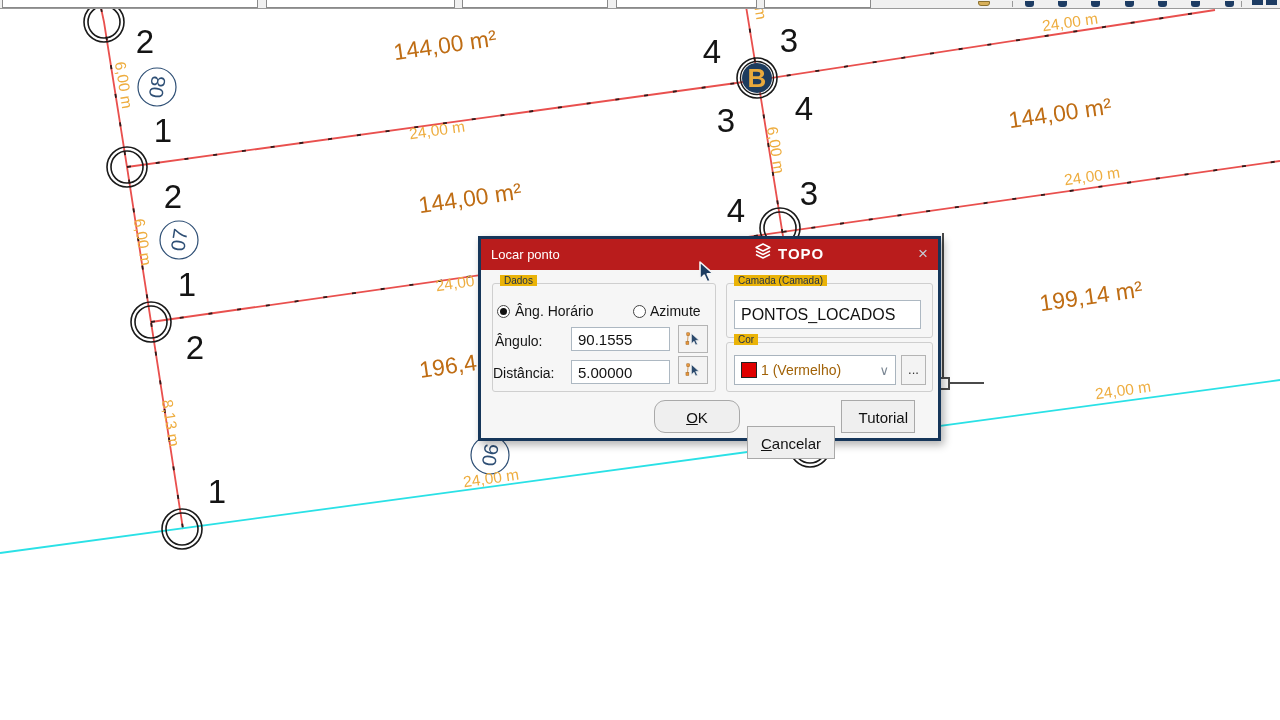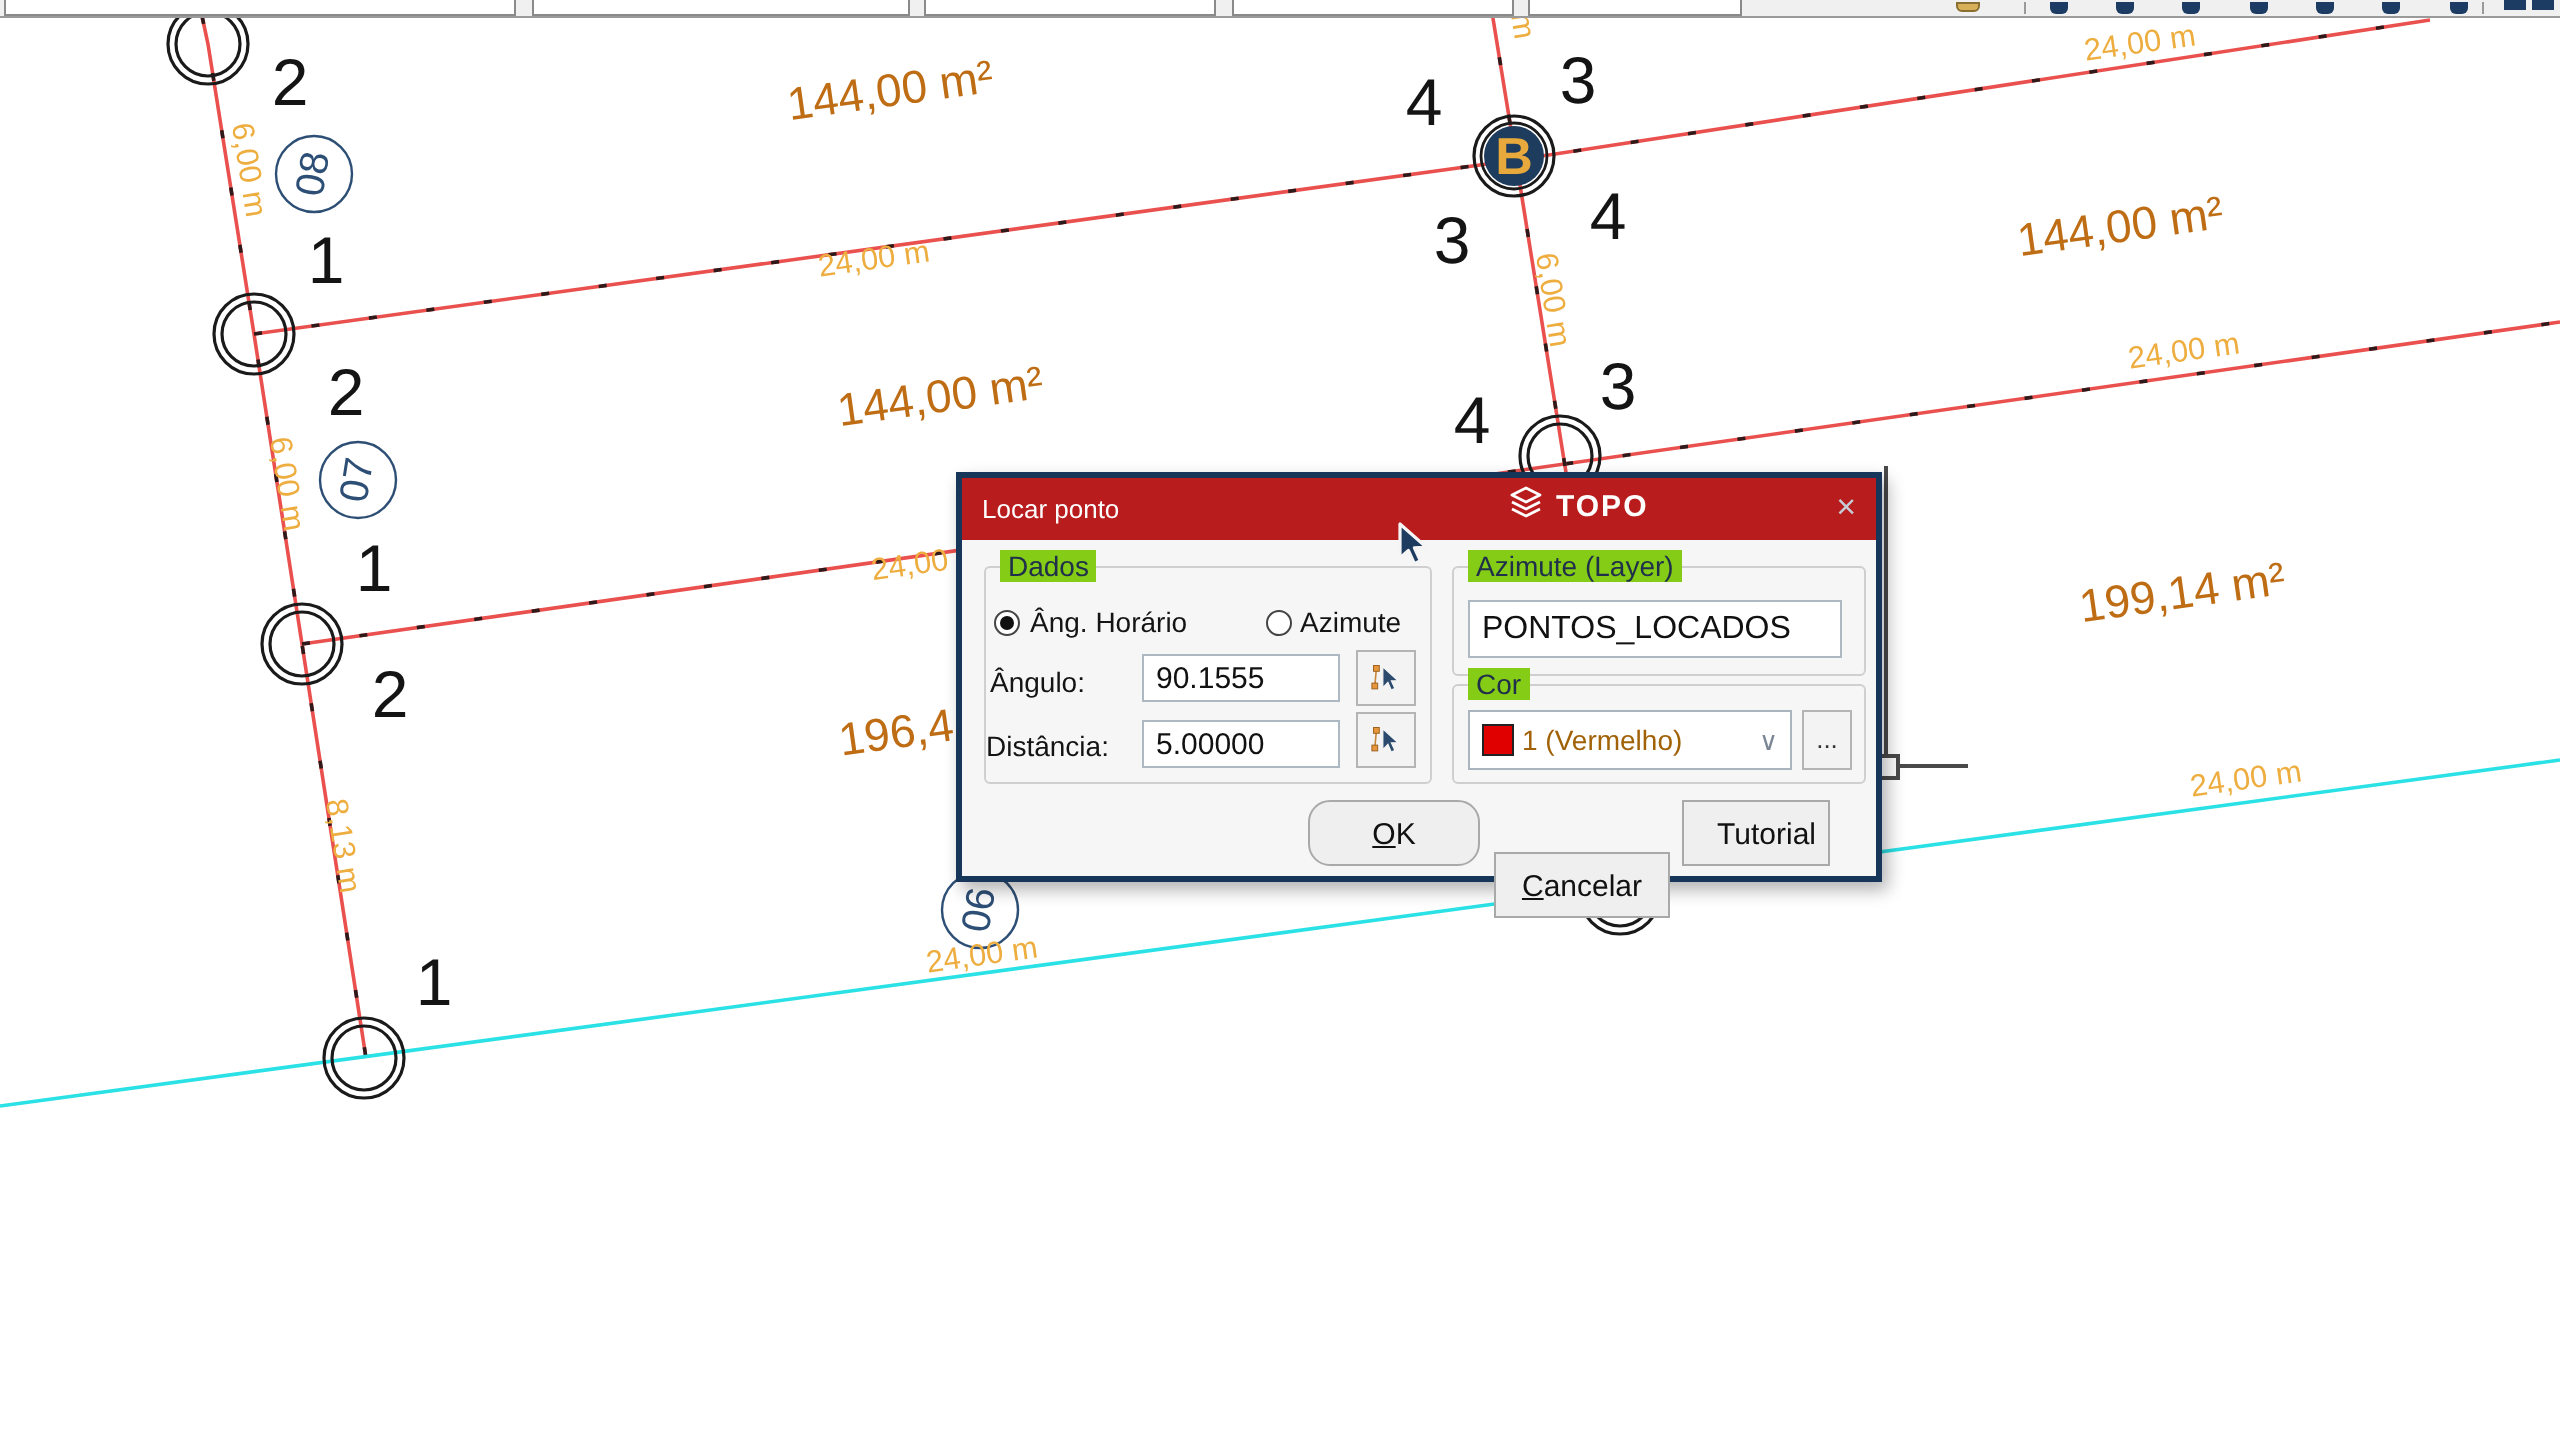--- a/index.html
+++ b/index.html
@@ -27,22 +27,22 @@
     background:#f6f6f6;border:3px solid #16365a;box-sizing:border-box;z-index:40;
     box-shadow:3px 4px 8px rgba(0,0,0,.30);}
   #dlg-title{position:absolute;left:0;top:0;right:0;height:31px;background:#b91c1c;
     display:flex;align-items:center;color:#fff;}
   #dlg-title .t{font-size:13px;margin-left:10px;}
   #dlg-logo{position:absolute;left:272px;top:4px;display:flex;align-items:center;gap:5px;}
   #dlg-logo .lt{color:#fff;font-weight:bold;font-size:15px;letter-spacing:1px;}
   #dlg-close{position:absolute;right:10px;top:5px;color:#c5ccd6;font-size:17px;cursor:pointer;}
 
   .group{position:absolute;border:1px solid #cfcfcf;border-radius:3px;background:transparent;}
-  .group>.glabel{position:absolute;top:-9px;left:7px;background:#84cc16;padding:0 4px;
-    font-size:14px;color:#20304a;}
+  .group>.glabel{position:absolute;top:-9px;left:7px;background:#eab308;padding:0 4px;
+    font-size:10px;color:#20304a;}
 
   .fld-label{position:absolute;font-size:14px;color:#141414;}
   .tinput{position:absolute;background:#fff;border:1px solid #adb8c2;font-size:15px;
     color:#111;padding:0 0 0 6px;box-sizing:border-box;font-family:"Liberation Sans",sans-serif;}
   .pickbtn{position:absolute;width:30px;height:28px;background:#f3f3f3;border:1px solid #b4b4b4;
     box-sizing:border-box;display:flex;align-items:center;justify-content:center;cursor:pointer;}
 
   .radio{position:absolute;width:13px;height:13px;border:1px solid #444;border-radius:50%;
     background:#fff;box-sizing:border-box;}
   .radio.sel::after{content:"";position:absolute;left:2px;top:2px;width:7px;height:7px;
@@ -196,21 +196,21 @@
     <button class="pickbtn" style="left:197px;top:117px;">
       <svg width="20" height="20" viewBox="0 0 20 20">
         <line x1="4" y1="4" x2="3" y2="15" stroke="#c9873a" stroke-width="1"></line>
         <rect x="2.2" y="2.2" width="3.6" height="3.6" fill="#e8963c" stroke="#9a5f1c" stroke-width="0.6"></rect>
         <rect x="1.2" y="13.2" width="3.6" height="3.6" fill="#e8963c" stroke="#9a5f1c" stroke-width="0.6"></rect>
         <polygon points="8,3 8,16 11.2,12.8 13.3,17.6 15.6,16.5 13.4,11.8 17.4,11.6" fill="#2b4a6d" stroke="#f4f4f4" stroke-width="0.8"></polygon>
       </svg>
     </button>
 
     <div class="group" style="left:245px;top:44px;width:205px;height:53px;">
-      <span class="glabel">Azimute (Layer)</span>
+      <span class="glabel">Camada (Camada)</span>
     </div>
     <input class="tinput" style="left: 253px; top: 61px; width: 187px; height: 29px; font-size: 16px;" value="PONTOS_LOCADOS">
 
     <div class="group" style="left:245px;top:103px;width:205px;height:48px;">
       <span class="glabel">Cor</span>
     </div>
     <div id="color-combo">
       <span id="color-swatch"></span>
       <span class="cv">1 (Vermelho)</span>
       <span class="chev">∨</span>

